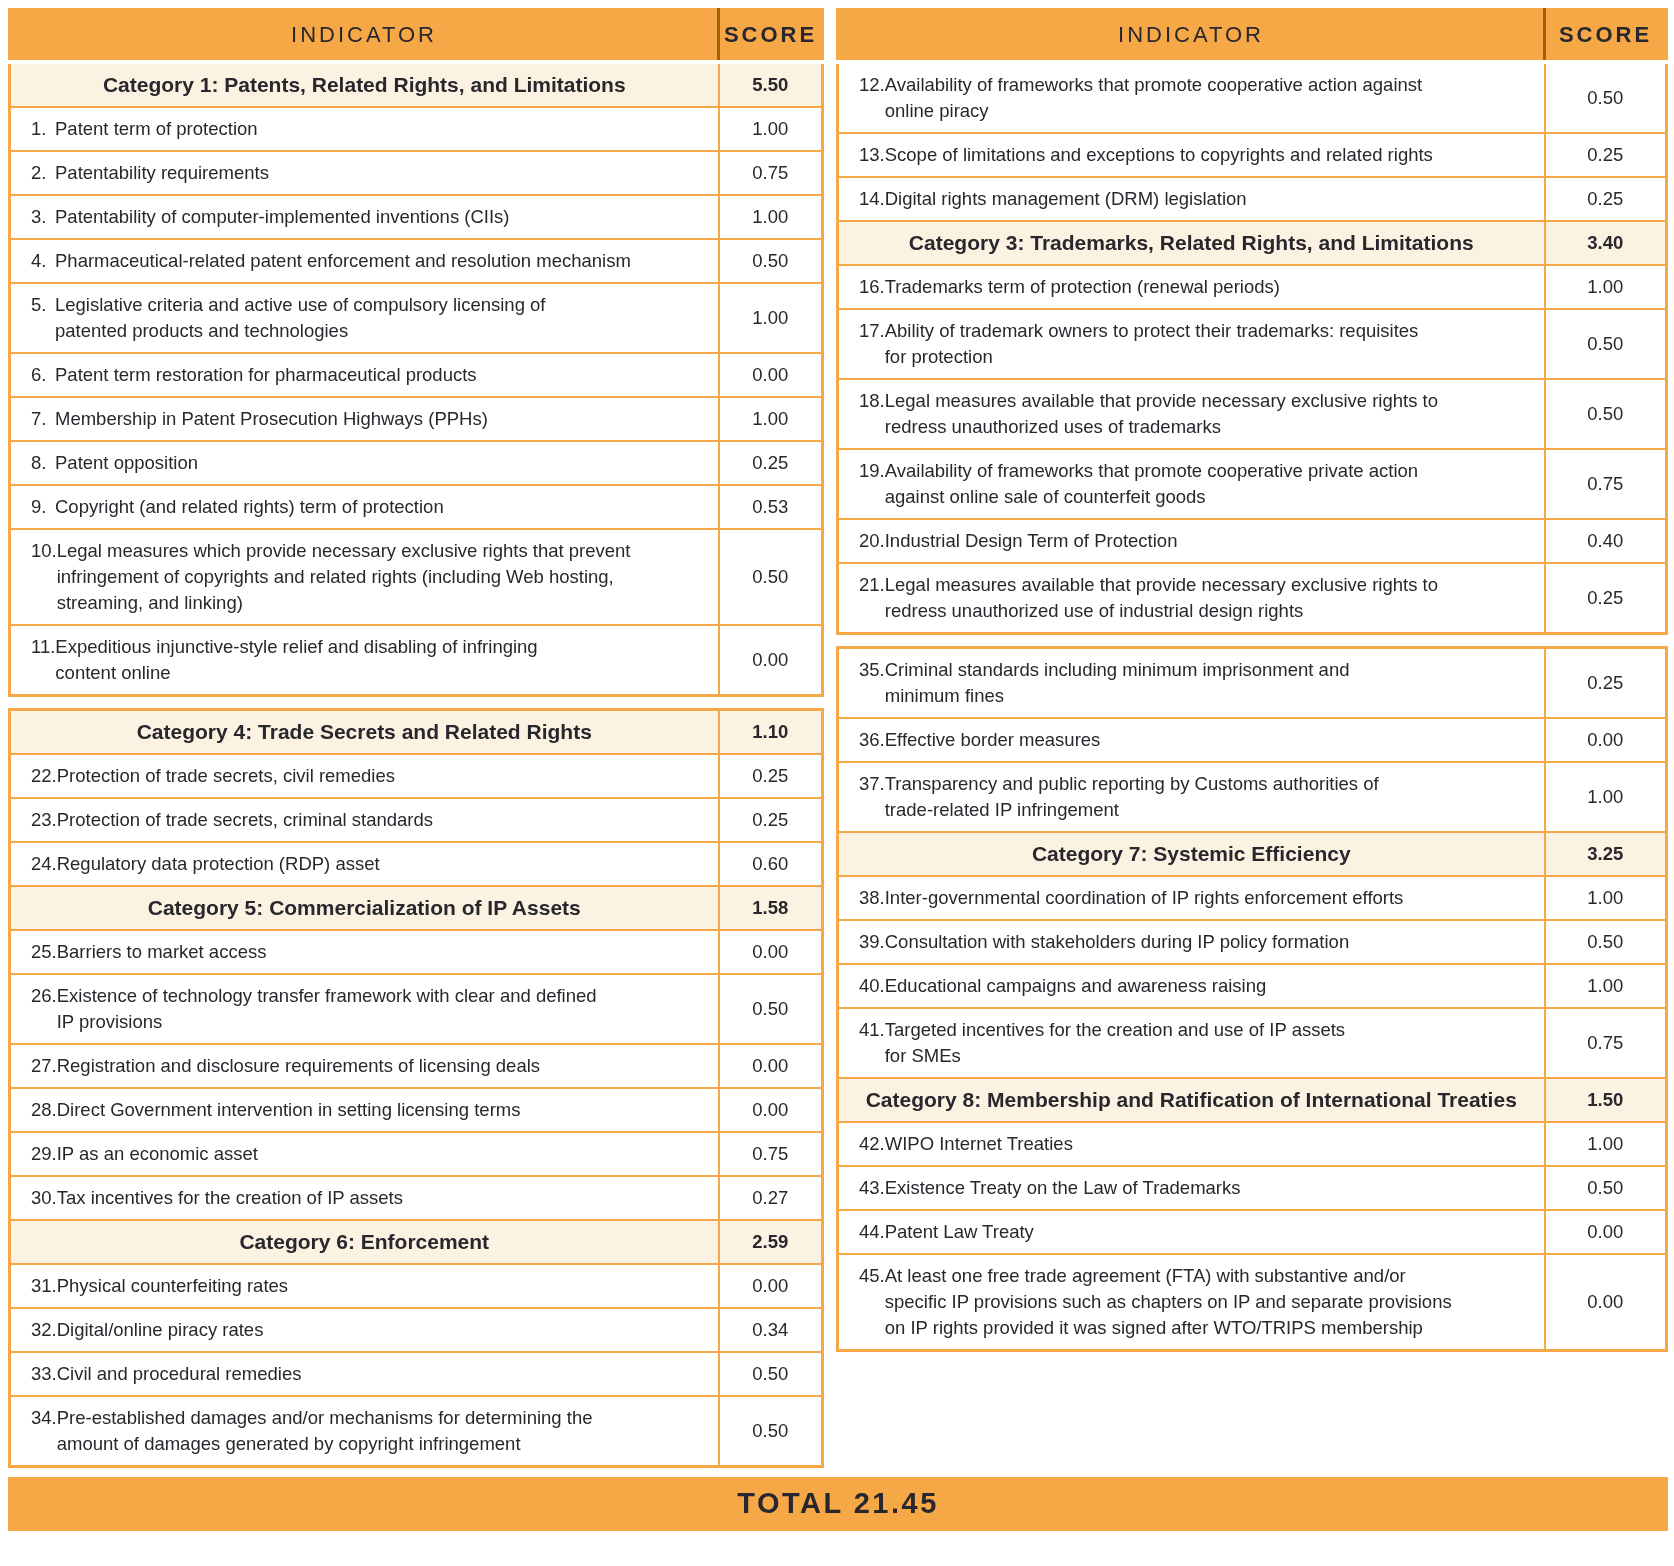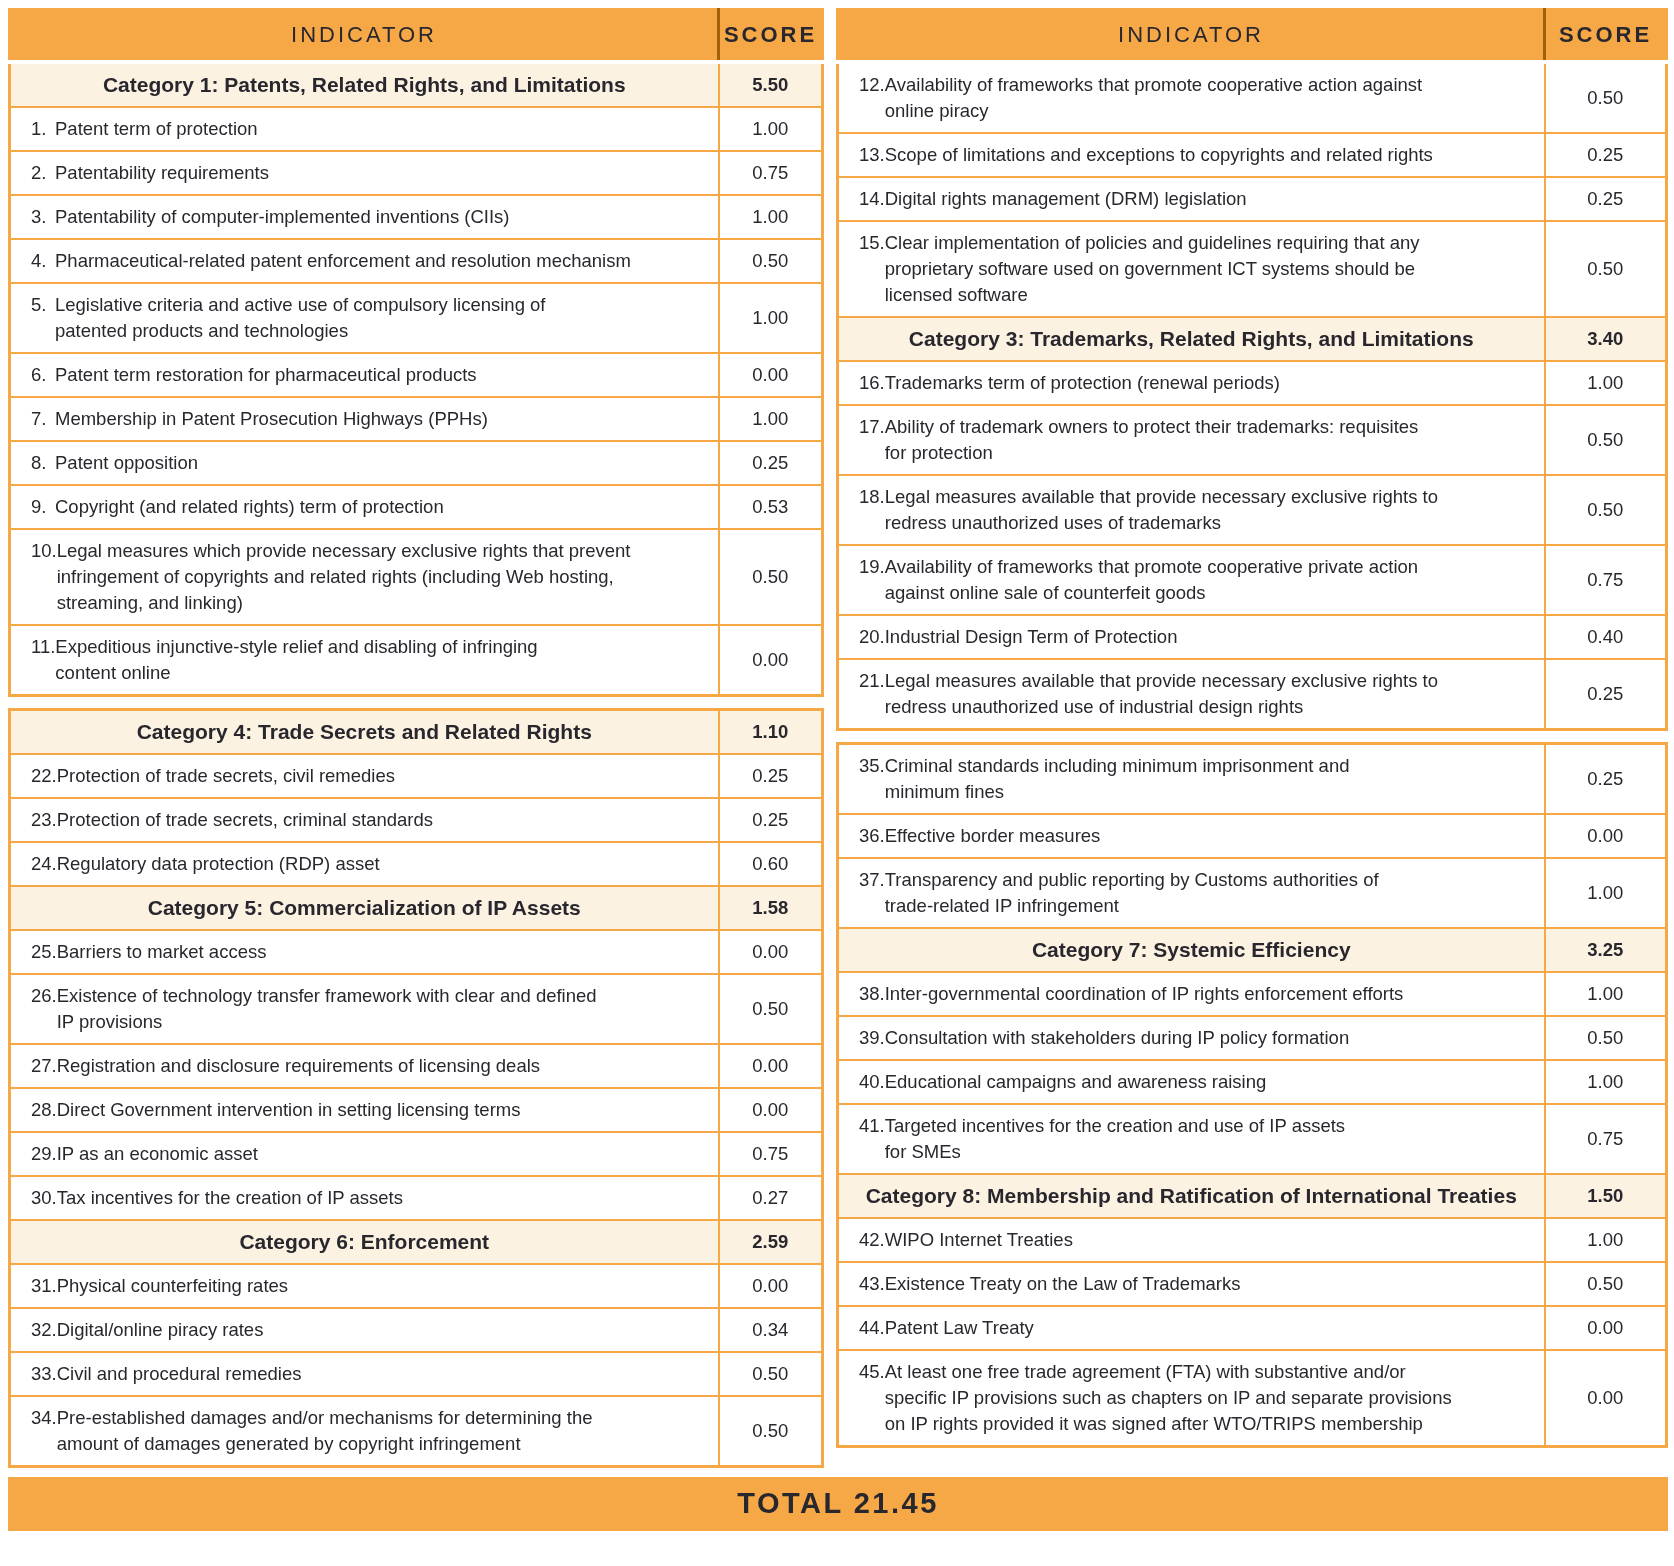--- a/index.html
+++ b/index.html
@@ -398,31 +398,20 @@
             </tr>
             <tr class="item">
               <td class="ind">
                 <div class="ind-wrap">
                   <span class="num">14.</span>
                   <span class="txt">Digital rights management (DRM) legislation</span>
                 </div>
               </td>
               <td class="score">0.25</td>
             </tr>
-            <tr class="item">
-              <td class="ind">
-                <div class="ind-wrap">
-                  <span class="num">15.</span>
-                  <span class="txt">Clear implementation of policies and guidelines requiring that any
-proprietary software used on government ICT systems should be
-licensed software</span>
-                </div>
-              </td>
-              <td class="score">0.50</td>
-            </tr>
             <tr class="category">
               <td class="ind">Category 3: Trademarks, Related Rights, and Limitations</td>
               <td class="score">3.40</td>
             </tr>
             <tr class="item">
               <td class="ind">
                 <div class="ind-wrap">
                   <span class="num">16.</span>
                   <span class="txt">Trademarks term of protection (renewal periods)</span>
                 </div>

